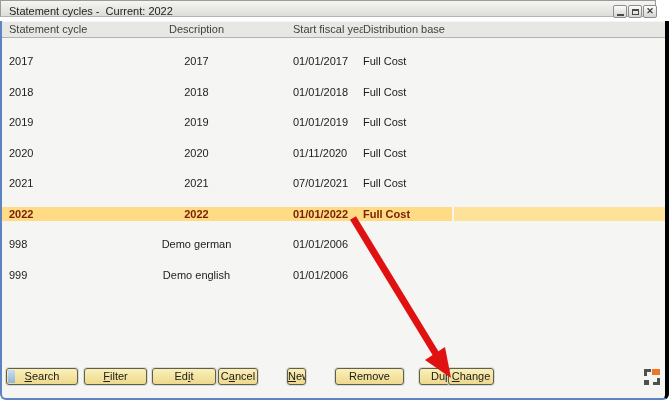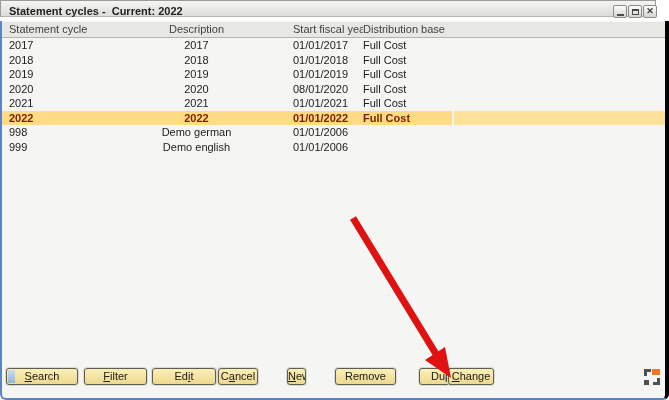--- a/index.html
+++ b/index.html
@@ -5,21 +5,21 @@
   html,body{margin:0;padding:0;background:#ffffff;}
   .window{
     position:relative;width:669px;height:400px;overflow:hidden;
     font-family:"Liberation Sans",sans-serif;font-size:11px;color:#1c1c1c;
     -webkit-font-smoothing:antialiased;
   }
   
   .titlebar{
     position:absolute;left:0;top:0;right:13px;height:17px;box-sizing:border-box;
     background:linear-gradient(#f5f5f3,#dcdcd8);
-    border:1px solid #9b9b98;border-bottom:1px solid #b4b4b0;font-weight:bold;
+    border:1px solid #9b9b98;border-bottom:1px solid #b4b4b0;
   }
   .title{position:absolute;left:8px;top:4px;color:#222220;white-space:pre;}
   .winbtn{
     position:absolute;top:4px;width:14px;height:13px;box-sizing:border-box;
     border:1px solid #8e8e8c;border-radius:2px;cursor:pointer;
     background:linear-gradient(#fcfcfc,#d4d4d2);
     display:flex;align-items:center;justify-content:center;
   }
   .winbtn.min{left:612px}.winbtn.max{left:627px}.winbtn.cls{left:642px}
   .ic-min{width:7px;height:2px;background:#4a4a48;margin-top:6px;}
@@ -33,21 +33,21 @@
     border-left:2px solid #5c84c2;border-right:4px solid #000000;border-bottom:2px solid #5c84c2;
     border-radius:0 0 6px 6px;overflow:hidden;
   }
   
   .thead{
     position:absolute;left:0;top:1px;right:0;height:15px;display:flex;
     background:#e7e7e4;border-bottom:1px solid #b3b3b0;color:#3f3f3c;
     line-height:15px;
   }
   .tbody{position:absolute;left:0;top:17px;right:0;}
-  .row{display:flex;height:14.5px;line-height:14.5px;position:relative;cursor:default;}
+  .row{display:flex;height:14.5px;line-height:14.5px;position:relative;cursor:default;margin-top:16px;}
   .cell{box-sizing:border-box;white-space:nowrap;overflow:hidden;}
   .c1{width:98px;padding-left:7px;}
   .c2{width:193px;text-align:center;}
   .c3{width:70px;}
   .c4{flex:1;}
   .row.sel{background:#fedb84;color:#7c1e00;font-weight:bold;}
   .row.sel::before{content:"";position:absolute;left:452px;right:0;top:0;height:100%;background:#fee29a;}
   .row.sel::after{content:"";position:absolute;left:450px;top:0;width:2px;height:100%;background:#f5f5f3;}
   
   .btn{
@@ -108,27 +108,27 @@
       </div>
       <div class="row">
         <div class="cell c1">2019</div>
         <div class="cell c2">2019</div>
         <div class="cell c3">01/01/2019</div>
         <div class="cell c4">Full Cost</div>
       </div>
       <div class="row">
         <div class="cell c1">2020</div>
         <div class="cell c2">2020</div>
-        <div class="cell c3">08/01/2020</div>
+        <div class="cell c3">01/11/2020</div>
         <div class="cell c4">Full Cost</div>
       </div>
       <div class="row">
         <div class="cell c1">2021</div>
         <div class="cell c2">2021</div>
-        <div class="cell c3">01/01/2021</div>
+        <div class="cell c3">07/01/2021</div>
         <div class="cell c4">Full Cost</div>
       </div>
       <div class="row sel">
         <div class="cell c1">2022</div>
         <div class="cell c2">2022</div>
         <div class="cell c3">01/01/2022</div>
         <div class="cell c4">Full Cost</div>
       </div>
       <div class="row">
         <div class="cell c1">998</div>
@@ -153,21 +153,21 @@
     </div>
     <div class="btn" style="left:150px;width:64px;">
       <span class="btn-label"><span>Ed</span><span class="mn">i</span><span>t</span></span>
     </div>
     <div class="btn" style="left:216px;width:40px;">
       <span class="btn-label"><span>C</span><span class="mn">a</span><span>ncel</span></span>
     </div>
     <div class="btn" style="left:285px;width:19px;">
       <span class="btn-label"><span class="mn">N</span><span>ew</span></span>
     </div>
-    <div class="btn" style="left:333px;width:61px;">
+    <div class="btn" style="left:333px;width:69px;">
       <span class="btn-label"><span>Remove</span></span>
     </div>
     <div class="btn" style="left:381px;width:70px;margin-left:36px;">
       <span class="btn-label"><span>Duplicate</span></span>
     </div>
     <div class="btn" style="left:446px;width:46px;">
       <span class="btn-label"><span class="mn">C</span><span>hange</span></span>
     </div>
   </div>
 

